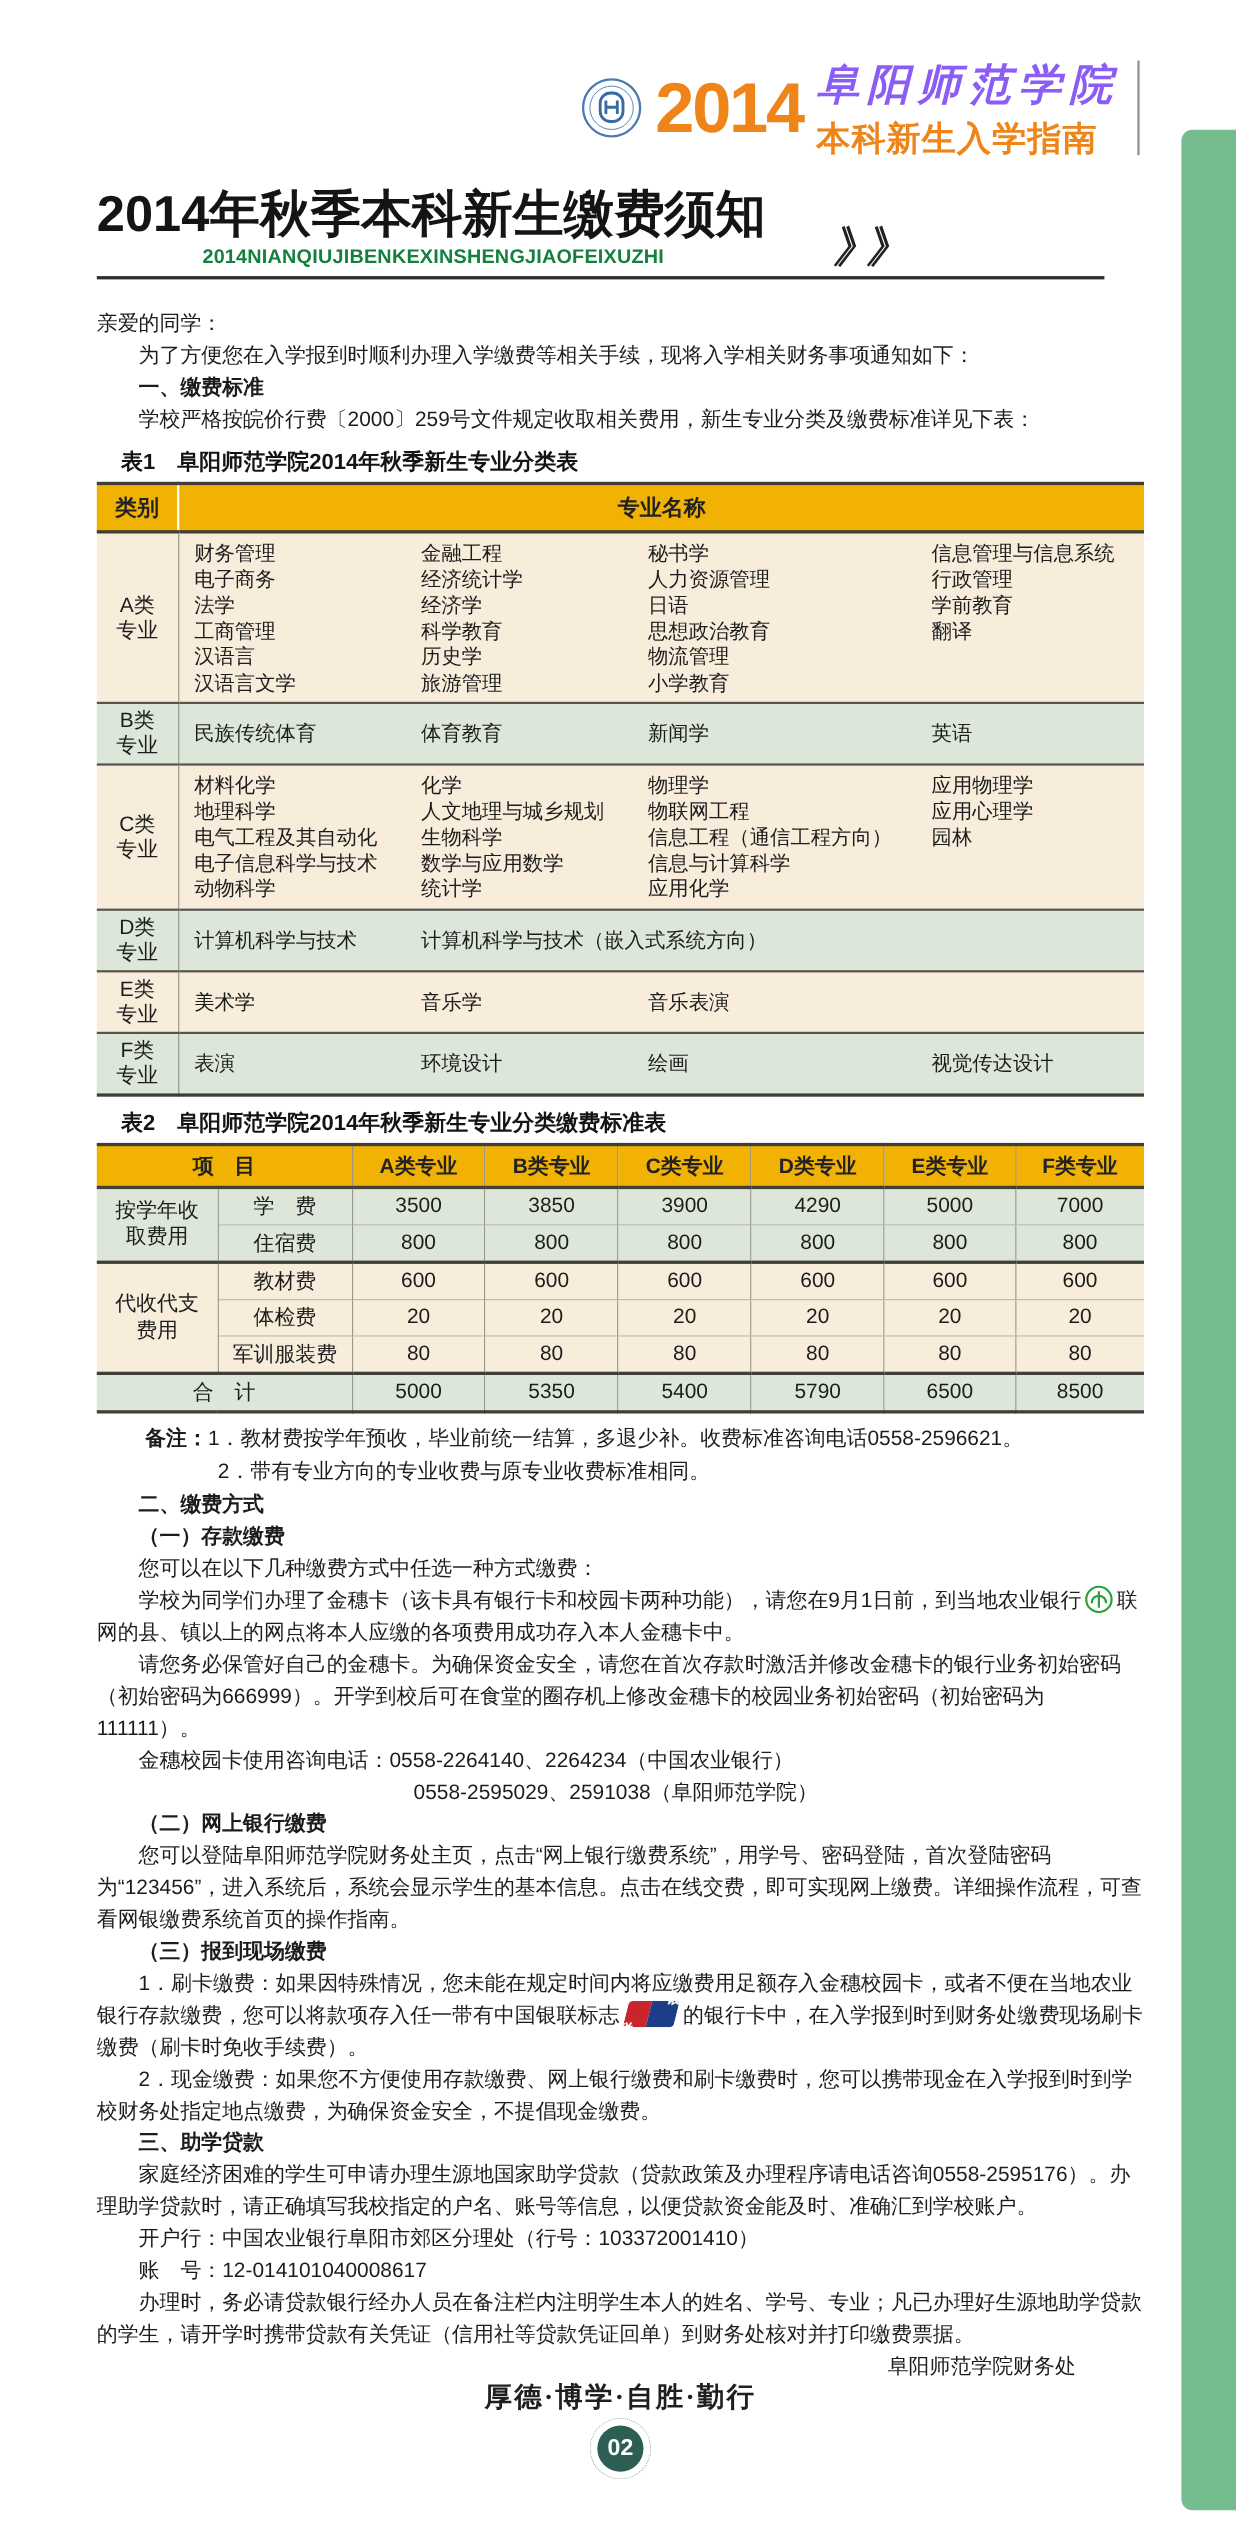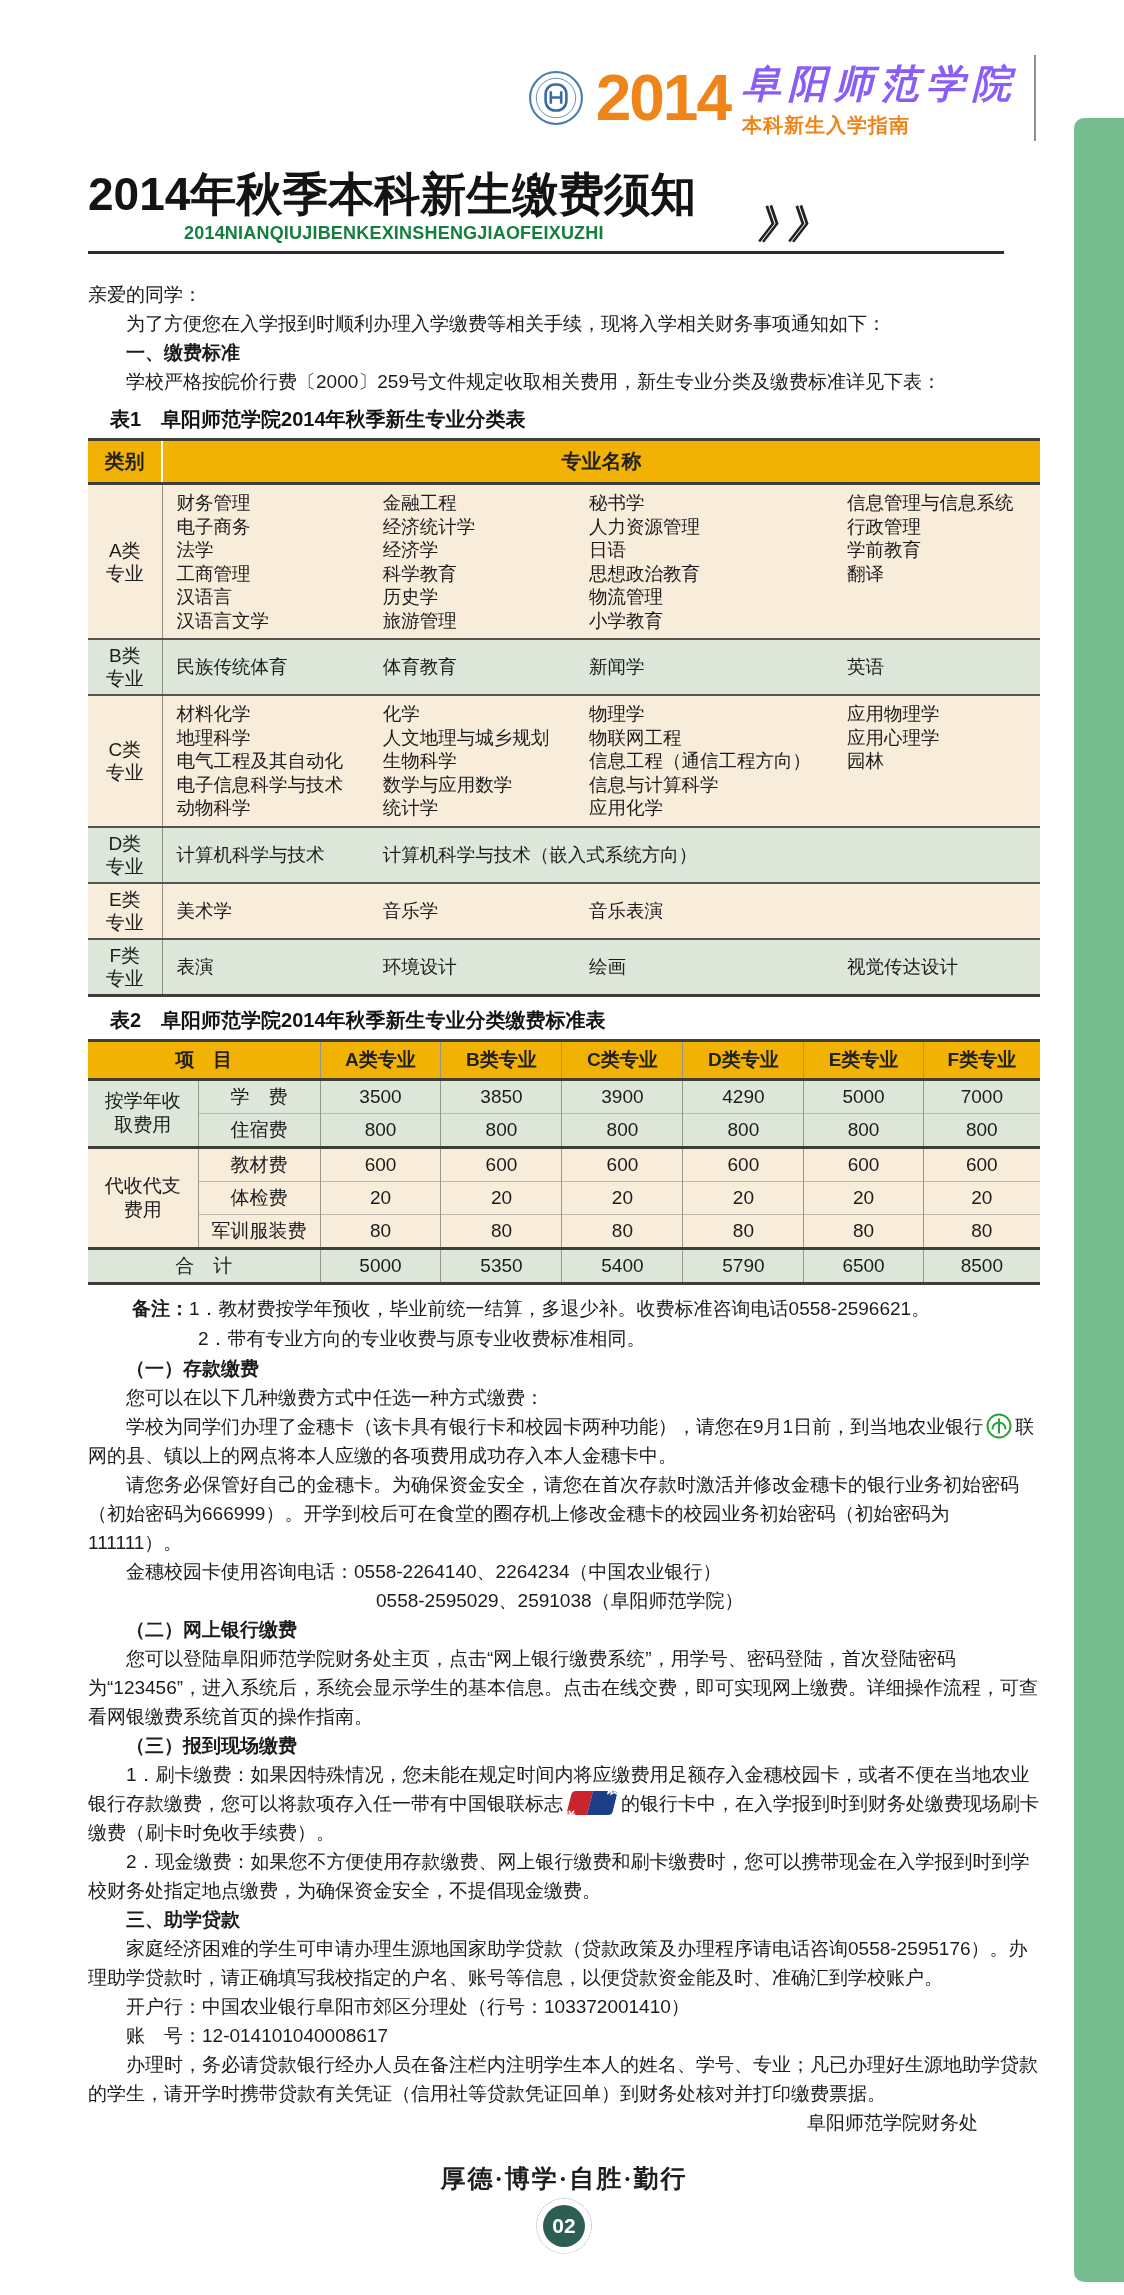--- a/index.html
+++ b/index.html
@@ -17,21 +17,21 @@
     background:var(--sidebar_green,#75bc8e);border-radius:10px 0 0 10px;}
 
   
   .masthead{position:absolute;top:52px;right:88px;display:flex;align-items:center;gap:12px;height:92px;}
   .seal{width:56px;height:56px;flex:0 0 auto;}
   .m-year{font-size:64px;font-weight:900;color:var(--accent_orange,#ef8418);letter-spacing:-2px;line-height:64px;}
   .m-stack{display:flex;flex-direction:column;align-items:flex-start;justify-content:center;
     gap:1px;padding-right:16px;border-right:2px solid #8f8f8f;height:86px;}
   .m-school{font-family:Liberation Serif, serif;font-size:39px;font-weight:600;font-style:italic;
     letter-spacing:7px;color:#8b5cf6;white-space:nowrap;}
-  .m-guide{font-size:20px;font-weight:900;color:var(--accent_orange,#ef8418);letter-spacing:1px;white-space:nowrap;}
+  .m-guide{font-size:31px;font-weight:900;color:var(--accent_orange,#ef8418);letter-spacing:1px;white-space:nowrap;}
 
   .content{position:absolute;left:88px;top:0;width:952px;}
 
   
   .title-block{margin-top:168px;position:relative;}
   .main-title{margin:0;font-size:46px;line-height:52px;font-weight:bold;color:#141414;letter-spacing:0;}
   .pinyin{margin:3px 0 0 96px;font-size:18px;font-weight:bold;color:#15803d;letter-spacing:0.2px;}
   .chevrons{position:absolute;right:210px;bottom:2px;font-size:40px;font-weight:900;color:#222;
     transform:skewX(-12deg);letter-spacing:-10px;padding-right:10px;}
   .title-rule{width:916px;border-top:3.5px solid #2e2e2e;margin-top:7px;}
@@ -330,20 +330,21 @@
           </tr>
         </tbody>
     </table>
 
     <div class="notes">
       <div><span class="bold">备注：</span><span>1．教材费按学年预收，毕业前统一结算，多退少补。收费标准咨询电话0558-2596621。</span></div>
       <div class="note-line2">2．带有专业方向的专业收费与原专业收费标准相同。</div>
     </div>
 
     <div class="sec">
+      <p class="line indent bold">二、缴费方式</p>
       <p class="line indent bold">（一）存款缴费</p>
 
       <p class="line indent">您可以在以下几种缴费方式中任选一种方式缴费：</p>
       <p class="line indent"><span>学校为同学们办理了金穗卡（该卡具有银行卡和校园卡两种功能），请您在9月1日前，到当地农业银行</span><svg class="abc-icon" viewBox="0 0 26 26">
             <circle cx="13" cy="13" r="11.5" fill="none" stroke="#2ca13b" stroke-width="2"></circle>
             <path d="M13 5.5v15 M13 9.5c-4.5 0.5-6.5 3.5-6.5 7 M13 9.5c4.5 0.5 6.5 3.5 6.5 7" fill="none" stroke="#2ca13b" stroke-width="2"></path>
           </svg><span>联网的县、镇以上的网点将本人应缴的各项费用成功存入本人金穗卡中。</span></p>
       <p class="line indent">请您务必保管好自己的金穗卡。为确保资金安全，请您在首次存款时激活并修改金穗卡的银行业务初始密码（初始密码为666999）。开学到校后可在食堂的圈存机上修改金穗卡的校园业务初始密码（初始密码为111111）。</p>
       <p class="line indent">金穗校园卡使用咨询电话：0558-2264140、2264234（中国农业银行）</p>
       <p class="line phone2">0558-2595029、2591038（阜阳师范学院）</p>

